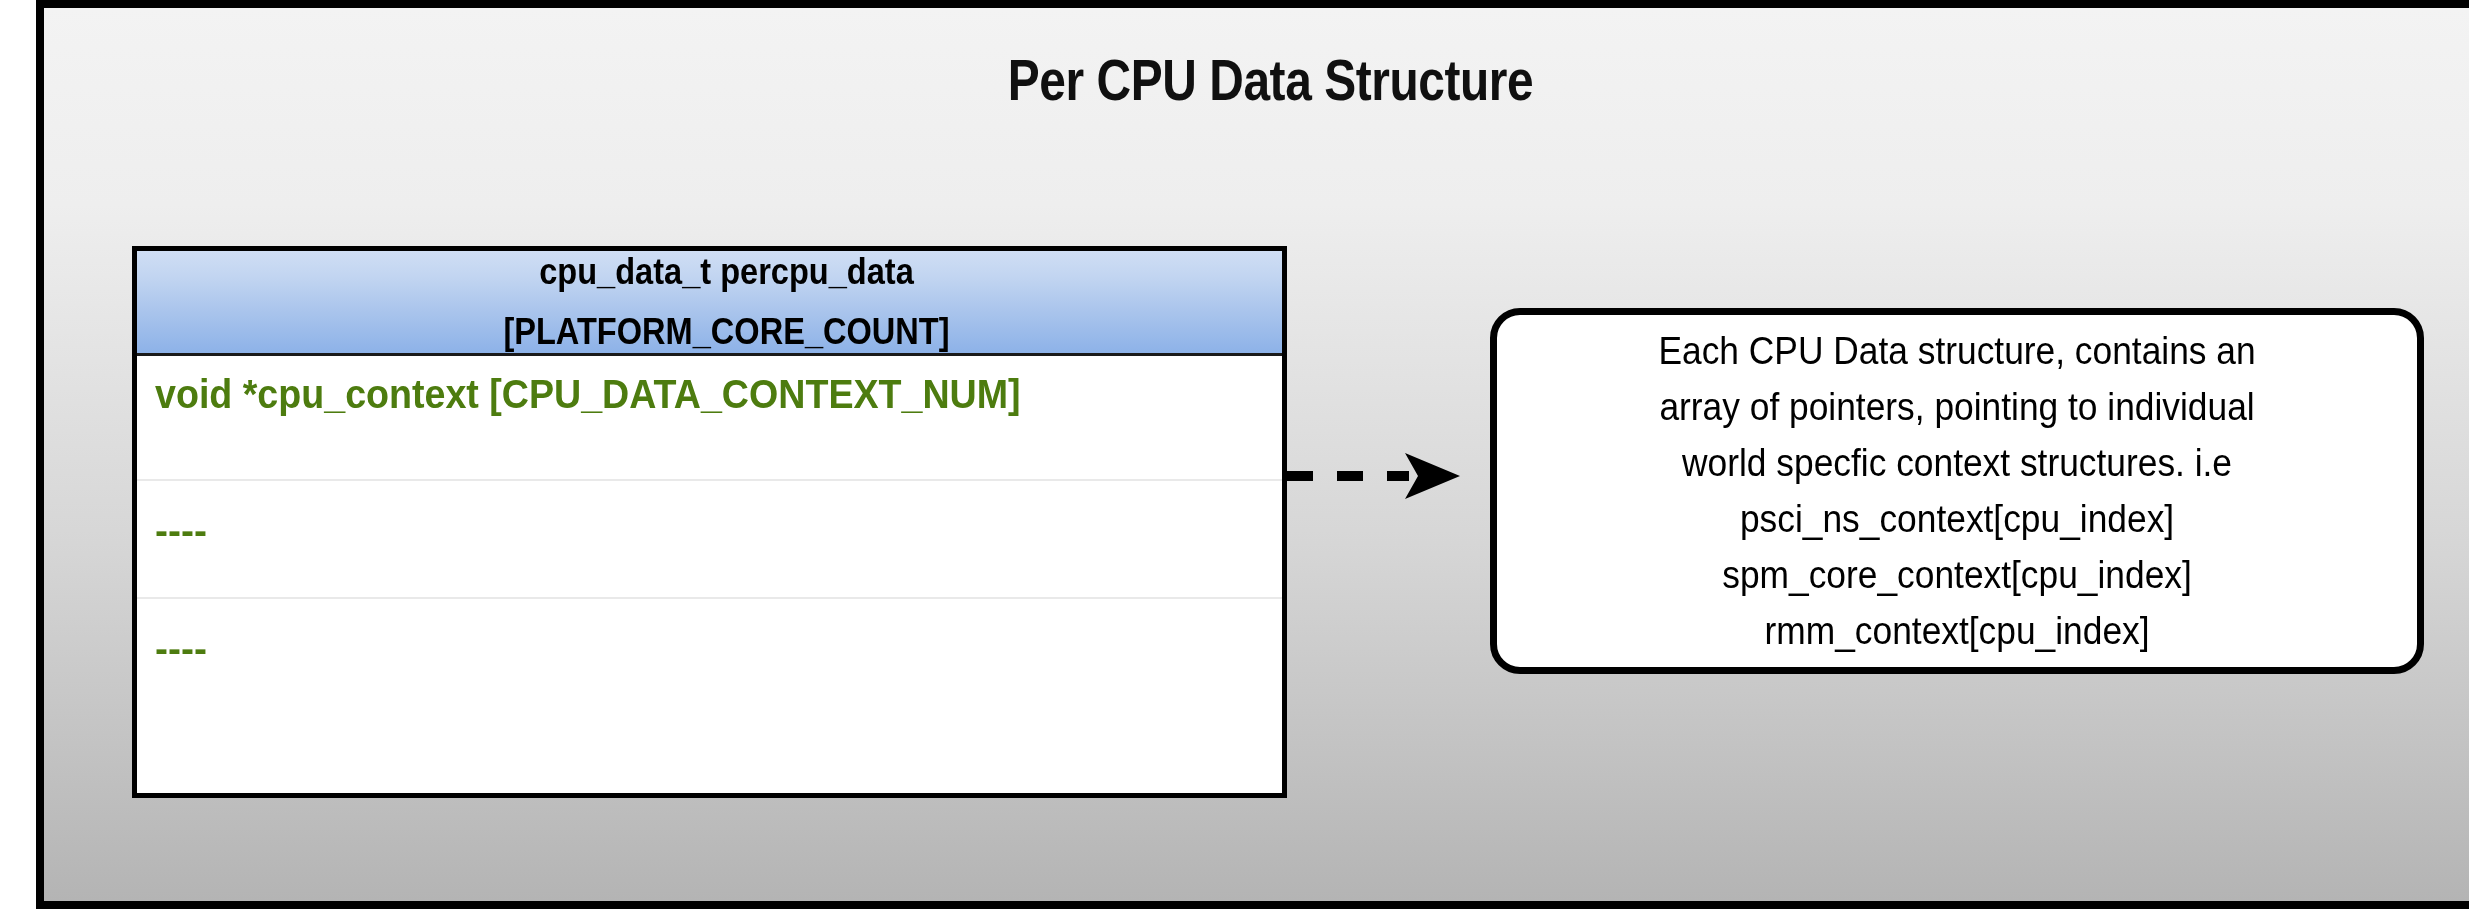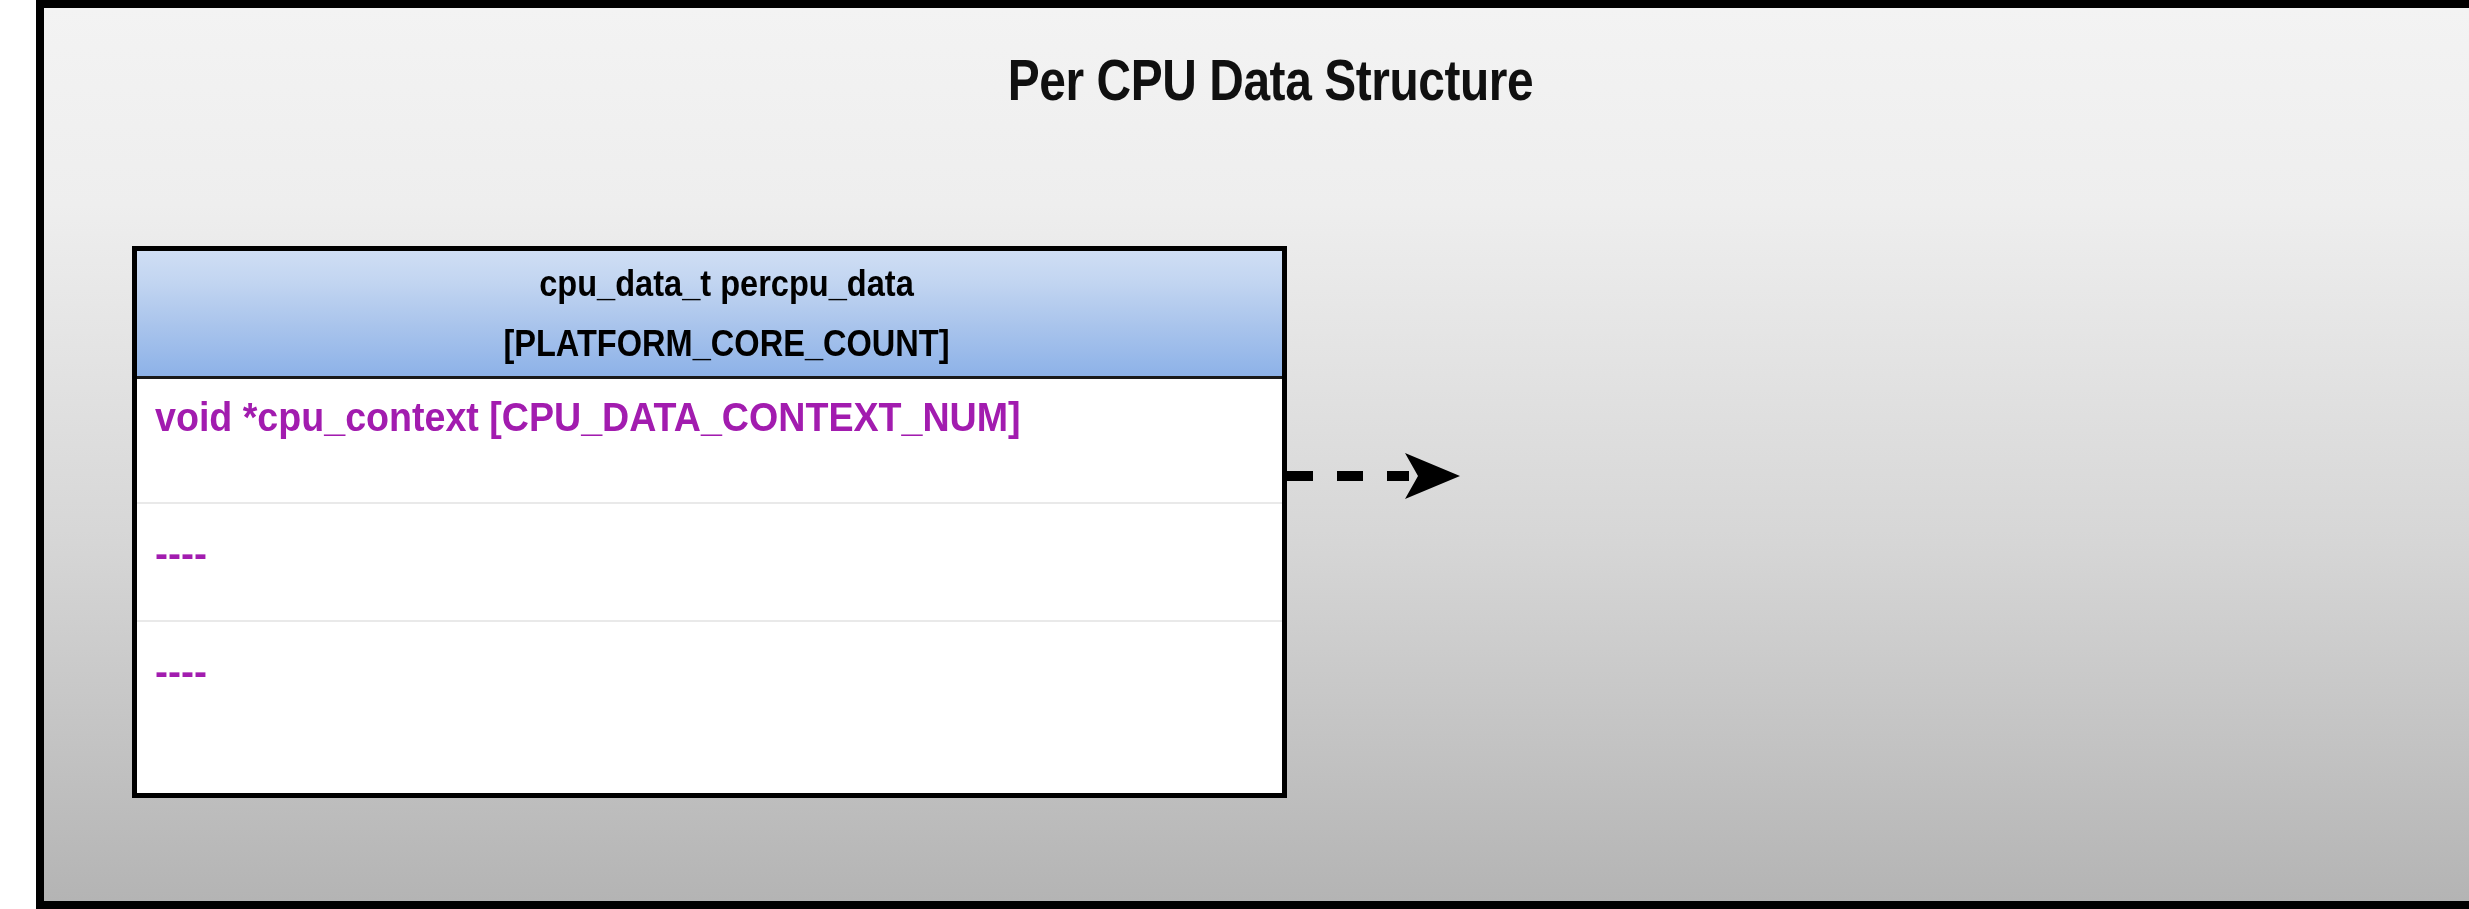--- a/index.html
+++ b/index.html
@@ -45,21 +45,21 @@
     top: 238px;
     width: 1155px;
     height: 552px;
     box-sizing: border-box;
     border: 5px solid #000000;
     background: #ffffff;
     overflow: hidden;
   }
 
   .struct-header {
-    height: 128px;
+    height: 105px;
     box-sizing: border-box;
     background: linear-gradient(to bottom, #cfdef4 0%, #c2d5f1 25%, #a9c4ec 60%, #8db2e8 100%);
     border-bottom: 3px solid #1a1a1a;
     display: flex;
     align-items: center;
     justify-content: center;
     text-align: center;
     padding-left: 34px;
   }
 
@@ -71,21 +71,21 @@
     transform: scaleX(0.88);
     white-space: nowrap;
   }
 
   .struct-row {
     box-sizing: border-box;
     display: flex;
     align-items: flex-start;
     padding: 16px 0 0 18px;
     font-size: 39px;
-    color: #a21caf;
+    color: #4d7c0f;
     white-space: nowrap;
     overflow: hidden;
   }
 
   .struct-row.row-primary {
     height: 123px;
     font-weight: bold;
     font-size: 40px;
   }
 
@@ -168,14 +168,22 @@
       <span class="cell-text">----</span>
     </div>
 
   </div>
 
   <svg class="arrow-connector" viewBox="0 0 180 50">
     <line x1="0" y1="25" x2="122" y2="25" stroke="#000000" stroke-width="10" stroke-dasharray="26,24"></line>
     <path d="M 118 2 L 173 25 L 118 48 L 131 25 Z" fill="#000000"></path>
   </svg>
 
+  <div class="callout">
+    <div class="callout-text">Each CPU Data structure, contains an
+array of pointers, pointing to individual
+world specfic context structures. i.e
+psci_ns_context[cpu_index]
+spm_core_context[cpu_index]
+rmm_context[cpu_index]</div>
+  </div>
 
 </div>
 
 </body></html>

